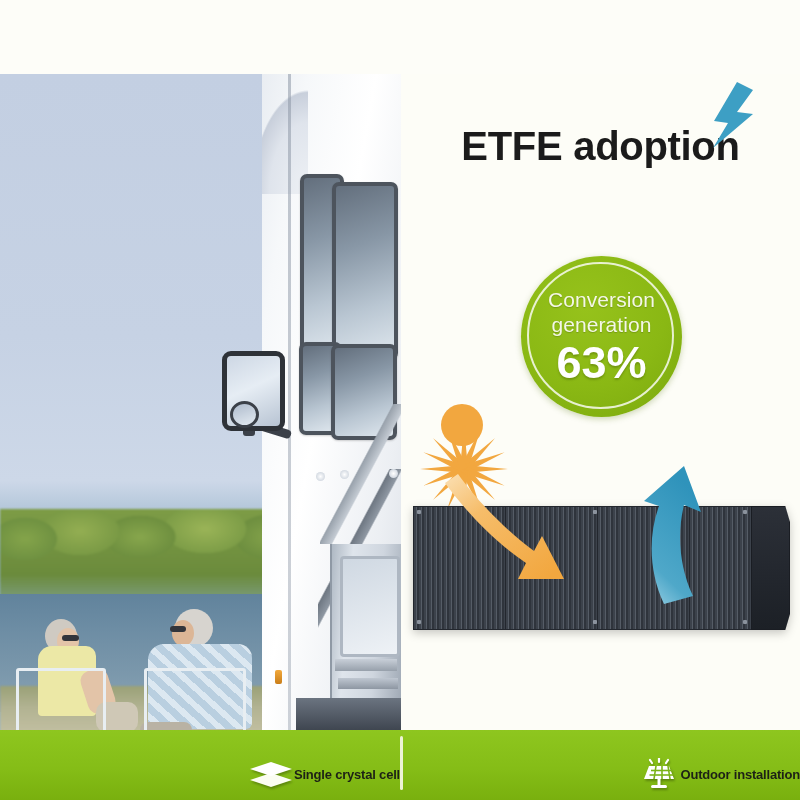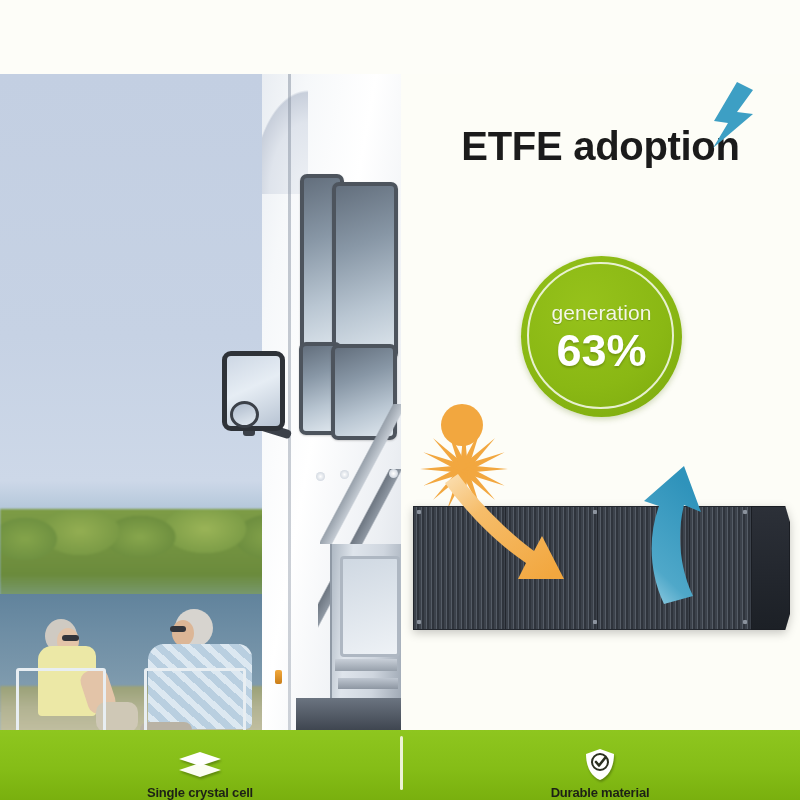--- a/index.html
+++ b/index.html
@@ -240,21 +240,21 @@
   .arrow-svg{position:absolute;left:0;top:0;width:399px;height:656px;pointer-events:none;}
 
   
   .featbar{
     position:absolute;left:0;top:730px;width:800px;height:70px;
     background:linear-gradient(180deg,#8ec61f 0%,#85bd17 55%,#79b00e 100%);
     display:flex;align-items:stretch;
   }
   .feat{
     position:relative;flex:1 1 0;
-    display:flex;flex-direction:column;align-items:center;justify-content:space-between;
+    display:flex;flex-direction:row;align-items:center;justify-content:flex-end;
     padding-top:18px;box-sizing:border-box;
   }
   .feat + .feat::before{
     content:"";position:absolute;left:0;top:6px;width:3px;height:54px;
     background:#f2f5e2;border-radius:2px;opacity:.95;
   }
   .feat-ico{
     height:32px;display:flex;align-items:center;justify-content:center;
     filter:drop-shadow(1px 2px 1px rgba(50,75,5,.45));
   }
@@ -330,20 +330,21 @@
 
   <div class="rightpane">
 
     <div class="headline">
       <span>ETFE adoption</span>
     </div>
 
     <div class="badge">
       <div class="badge-ring"></div>
       <div class="badge-inner">
+        <div class="badge-cap">Conversion</div>
         <div class="badge-cap">generation</div>
         <div class="badge-val">63%</div>
       </div>
     </div>
 
     <div class="sun-wrap">
       <div class="ray" style="transform:rotate(0deg)"></div>
       <div class="ray" style="transform:rotate(22.5deg)"></div>
       <div class="ray" style="transform:rotate(45deg)"></div>
       <div class="ray" style="transform:rotate(67.5deg)"></div>
@@ -413,25 +414,37 @@
         <svg width="46" height="30" viewBox="0 0 46 30">
           <polygon points="23,14 44,21 23,28 2,21" fill="#fbfdf2"></polygon>
           <polygon points="23,3 44,10 23,17 2,10" fill="#ffffff"></polygon>
         </svg>
       </div>
       <div class="feat-label">Single crystal cell</div>
     </div>
 
 
 
+
     <div class="feat">
       <div class="feat-ico">
-        <svg width="30" height="33" viewBox="0 0 30 33">
-          <path d="M15,1 L29,6 C29,20 23,29 15,32 C7,29 1,20 1,6 Z" fill="#ffffff"></path>
-          <circle cx="15" cy="14" r="8" fill="none" stroke="#2b2f22" stroke-width="2"></circle>
-          <path d="M11,14 L14,17.5 L20,10" fill="none" stroke="#2b2f22" stroke-width="2.6" stroke-linecap="round" stroke-linejoin="round"></path>
+        <svg width="44" height="32" viewBox="0 0 44 32">
+          <g stroke="#ffffff" stroke-width="2.2" stroke-linecap="round">
+            <line x1="22" y1="0" x2="22" y2="4"></line>
+            <line x1="13" y1="2" x2="15" y2="5"></line>
+            <line x1="31" y1="2" x2="29" y2="5"></line>
+          </g>
+          <path d="M12,8 L32,8 L37,21 L7,21 Z" fill="#ffffff"></path>
+          <g stroke="#7bb317" stroke-width="1.6">
+            <line x1="14" y1="12.5" x2="35" y2="12.5"></line>
+            <line x1="12.5" y1="17" x2="36" y2="17"></line>
+            <line x1="19" y1="8" x2="17" y2="21"></line>
+            <line x1="25" y1="8" x2="25" y2="21"></line>
+            <line x1="31" y1="8" x2="33" y2="21"></line>
+          </g>
+          <rect x="20.5" y="21" width="3" height="7" fill="#ffffff"></rect>
+          <rect x="14" y="27" width="16" height="3" rx="1.5" fill="#ffffff"></rect>
         </svg>
       </div>
-      <div class="feat-label">Durable material</div>
-    </div>
-
+      <div class="feat-label">Outdoor installation</div>
+    </div>
   </div>
 </div>
 
 </body></html>

